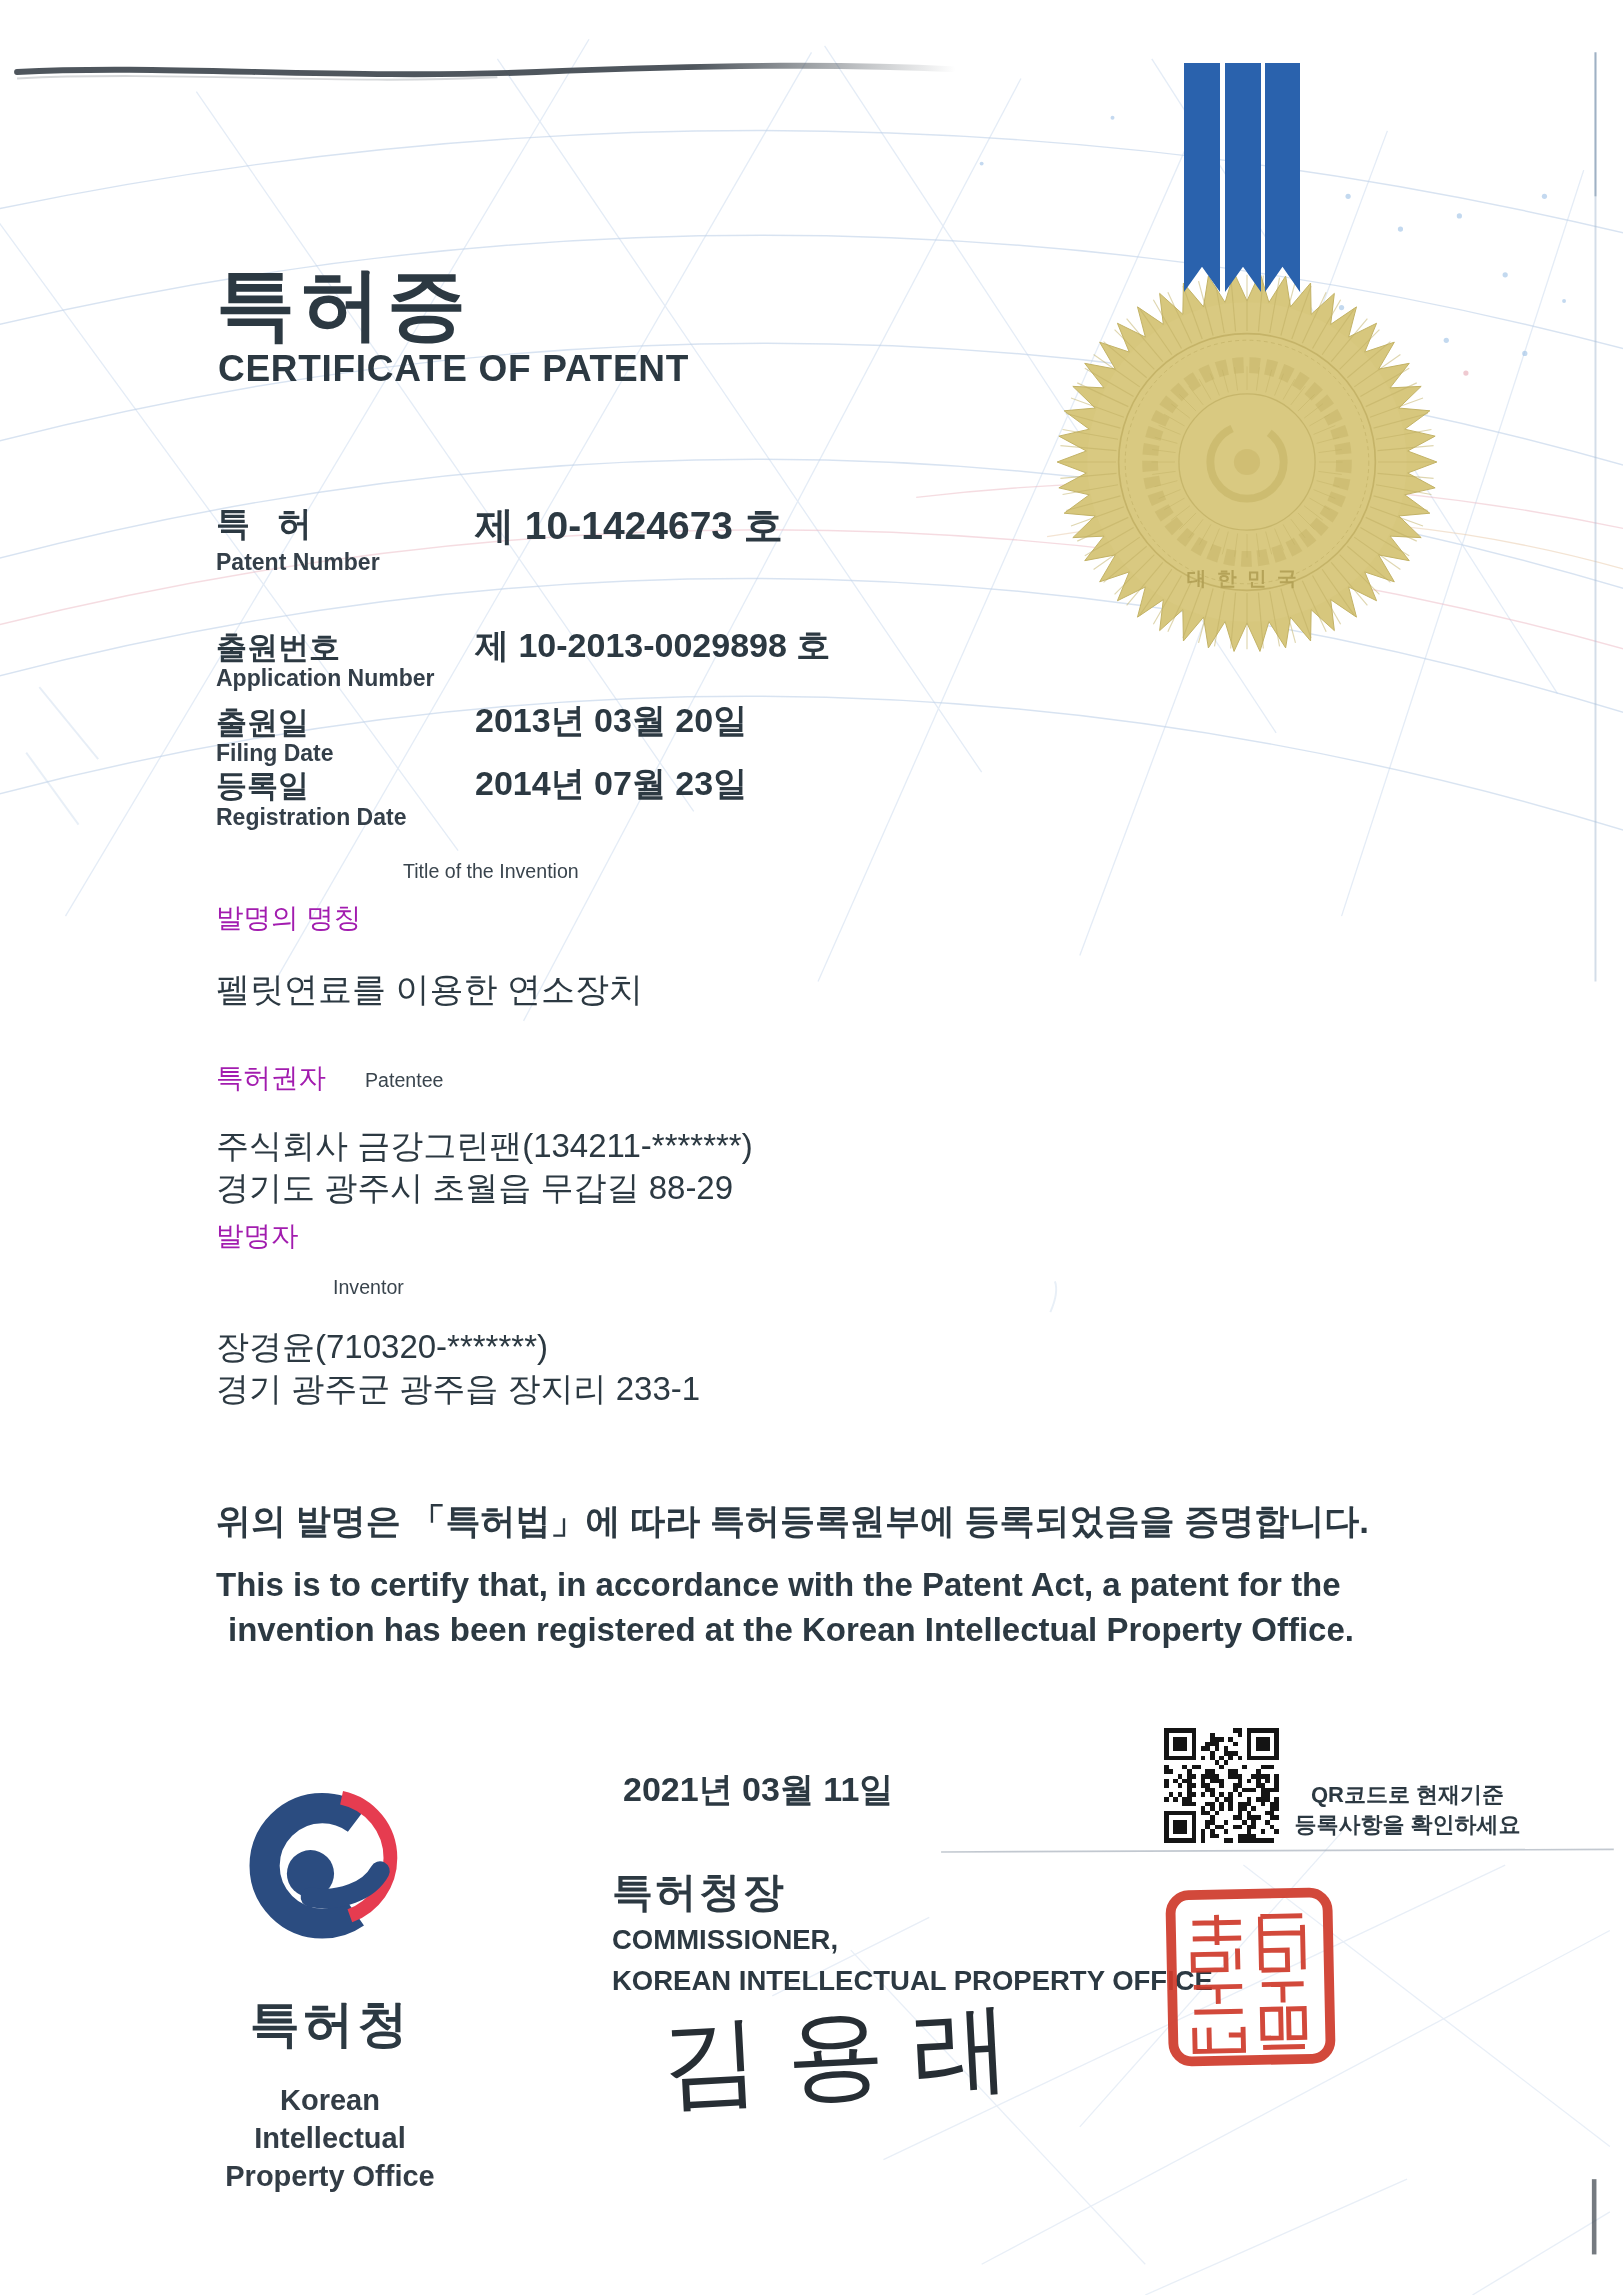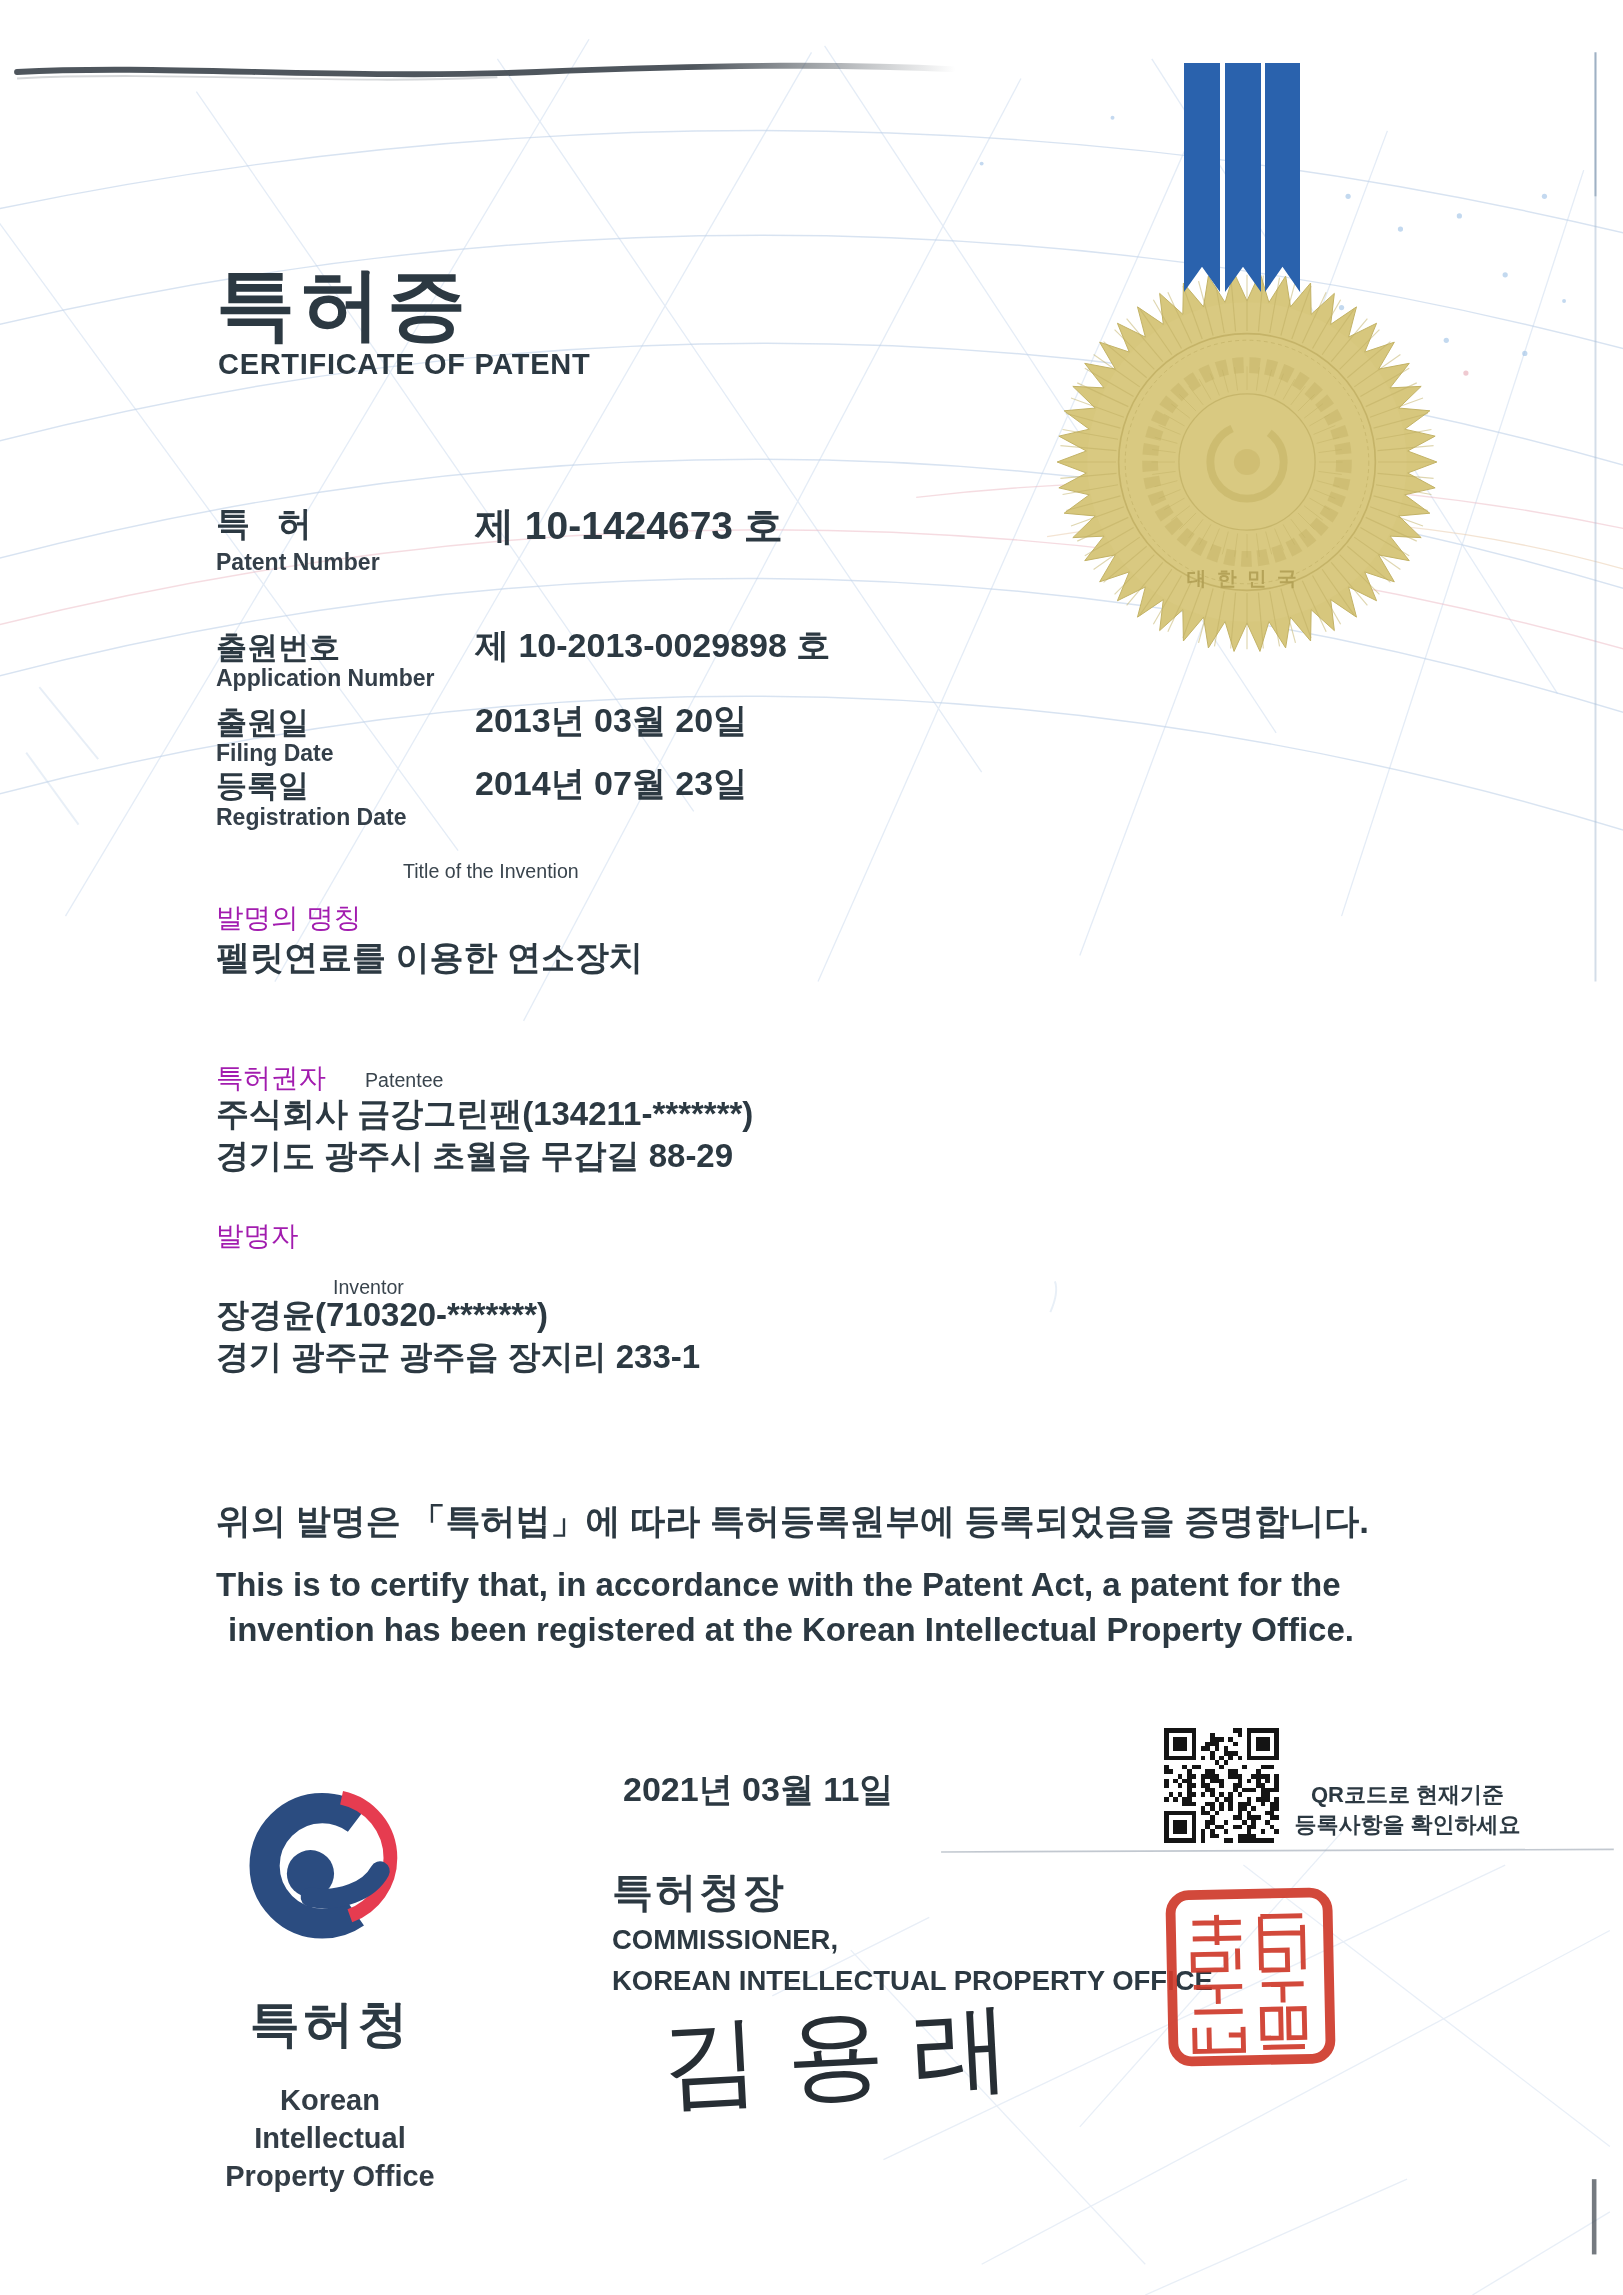--- a/index.html
+++ b/index.html
@@ -6,29 +6,29 @@
   body{width:1623px;height:2295px;position:relative;background:#ffffff;
        font-family:"Liberation Sans","DejaVu Sans",sans-serif;color:#2c3942;overflow:hidden;}
   .abs{position:absolute;white-space:nowrap;}
   
   #decor-svg{position:absolute;left:0;top:0;z-index:0;}
   #medal-svg{position:absolute;left:1044px;top:259px;z-index:2;}
   .ribbon-stripe{position:absolute;top:63px;height:229px;background:#2a62ad;z-index:3;
        clip-path:polygon(0 0,100% 0,100% 100%,50% 89%,0 100%);}
   
   #title-kr{left:216px;top:252px;font-size:79px;font-weight:800;letter-spacing:6.5px;z-index:4;}
-  #title-en{left:218px;top:348px;font-size:29px;font-weight:700;letter-spacing:0.7px;z-index:4;}
+  #title-en{left:218px;top:348px;font-size:37px;font-weight:700;letter-spacing:0.7px;z-index:4;}
   
   .lbl-kr{left:216px;font-weight:800;z-index:4;}
   .lbl-en{left:216px;font-weight:700;font-size:23px;color:#343f49;z-index:4;}
   .val{left:475px;font-weight:800;z-index:4;}
   
   .sec-kr{font-size:27.5px;font-weight:500;color:#a21caf;z-index:4;}
   .sec-en{font-size:19.6px;font-weight:500;color:#39444d;z-index:4;}
-  .big{font-weight:700;font-size:33px;z-index:4;}
+  .big{font-weight:400;font-size:33px;z-index:4;margin-top:32px;}
   
   #qr-svg{position:absolute;left:1164px;top:1728px;z-index:4;}
   #qr-note{left:1293px;top:1780px;width:229px;text-align:center;font-size:22px;font-weight:800;
            line-height:30px;white-space:normal;z-index:4;}
   #sig{left:661px;top:1990px;font-size:98px;font-weight:500;letter-spacing:27.5px;color:#272e34;
        transform:rotate(-3deg);z-index:4;}
   #seal-svg{position:absolute;left:1166px;top:1888px;z-index:6;transform:rotate(-1.2deg);}
   #emblem-svg{position:absolute;left:241px;top:1774px;z-index:4;}
   #logo-kr{left:226px;top:1991px;width:209px;text-align:center;font-size:50px;font-weight:800;letter-spacing:3.9px;z-index:4;}
   #logo-en{left:209px;top:2081px;width:242px;text-align:center;font-size:29px;font-weight:600;

